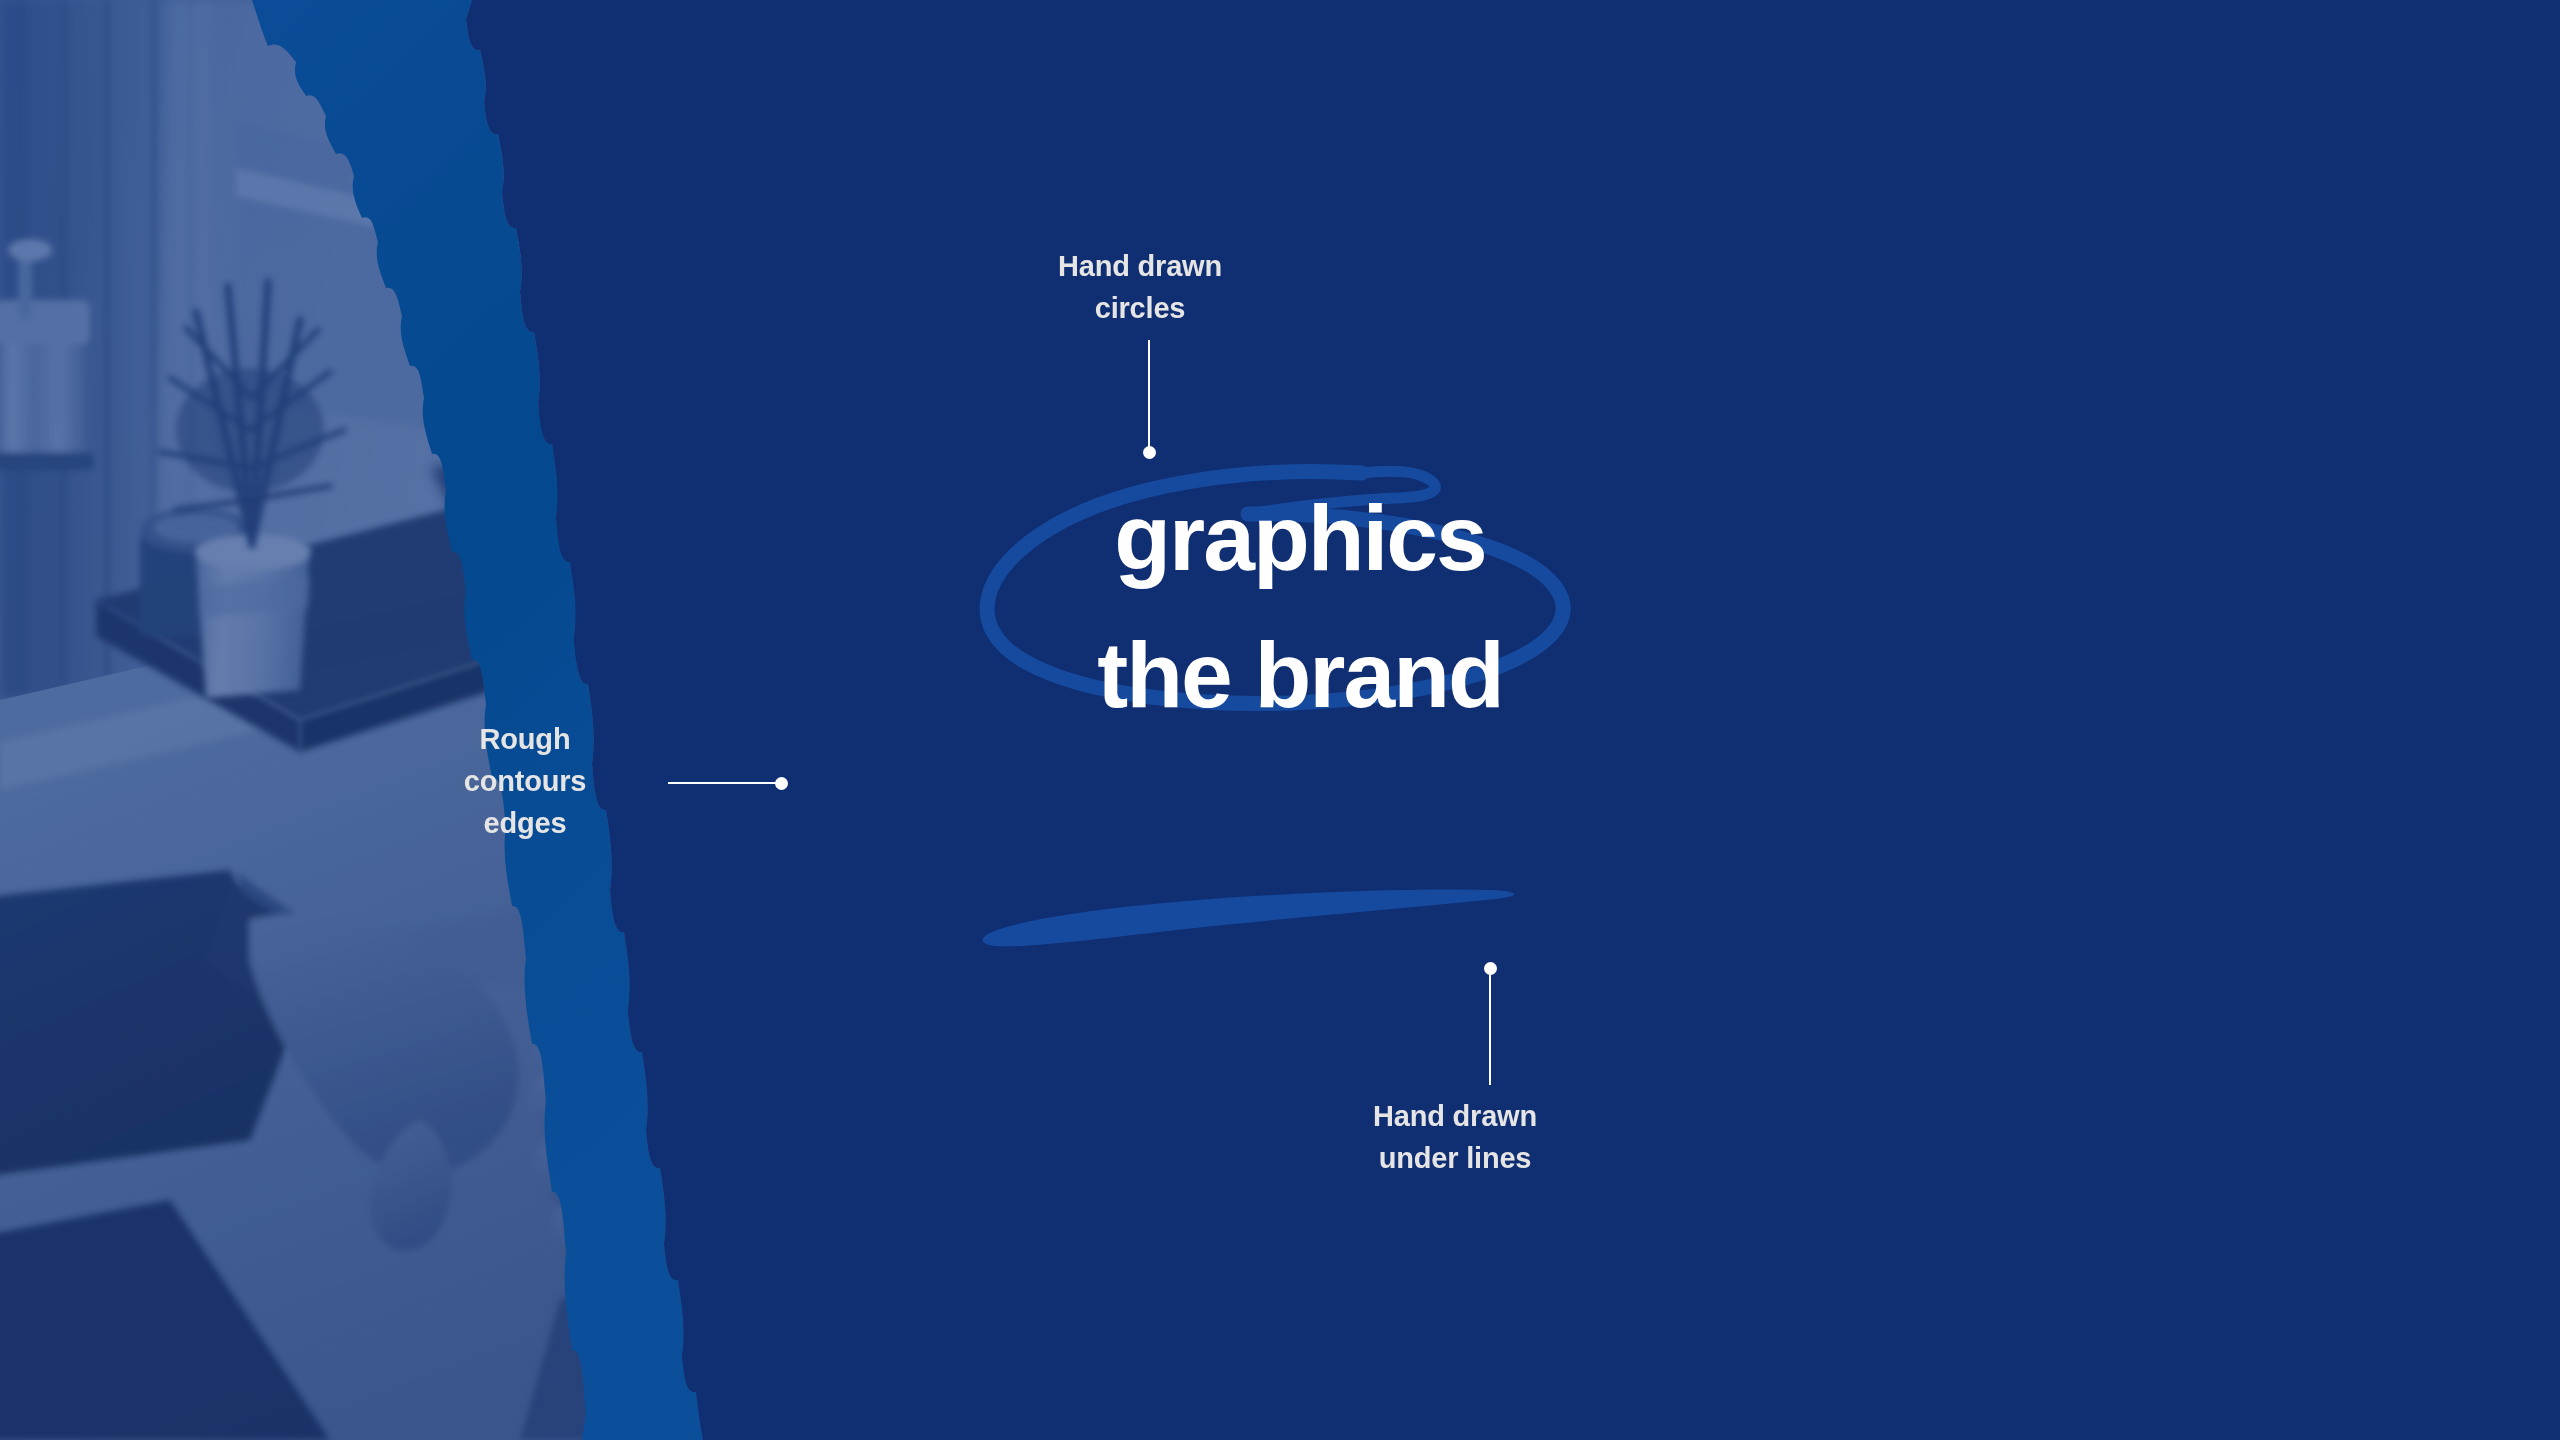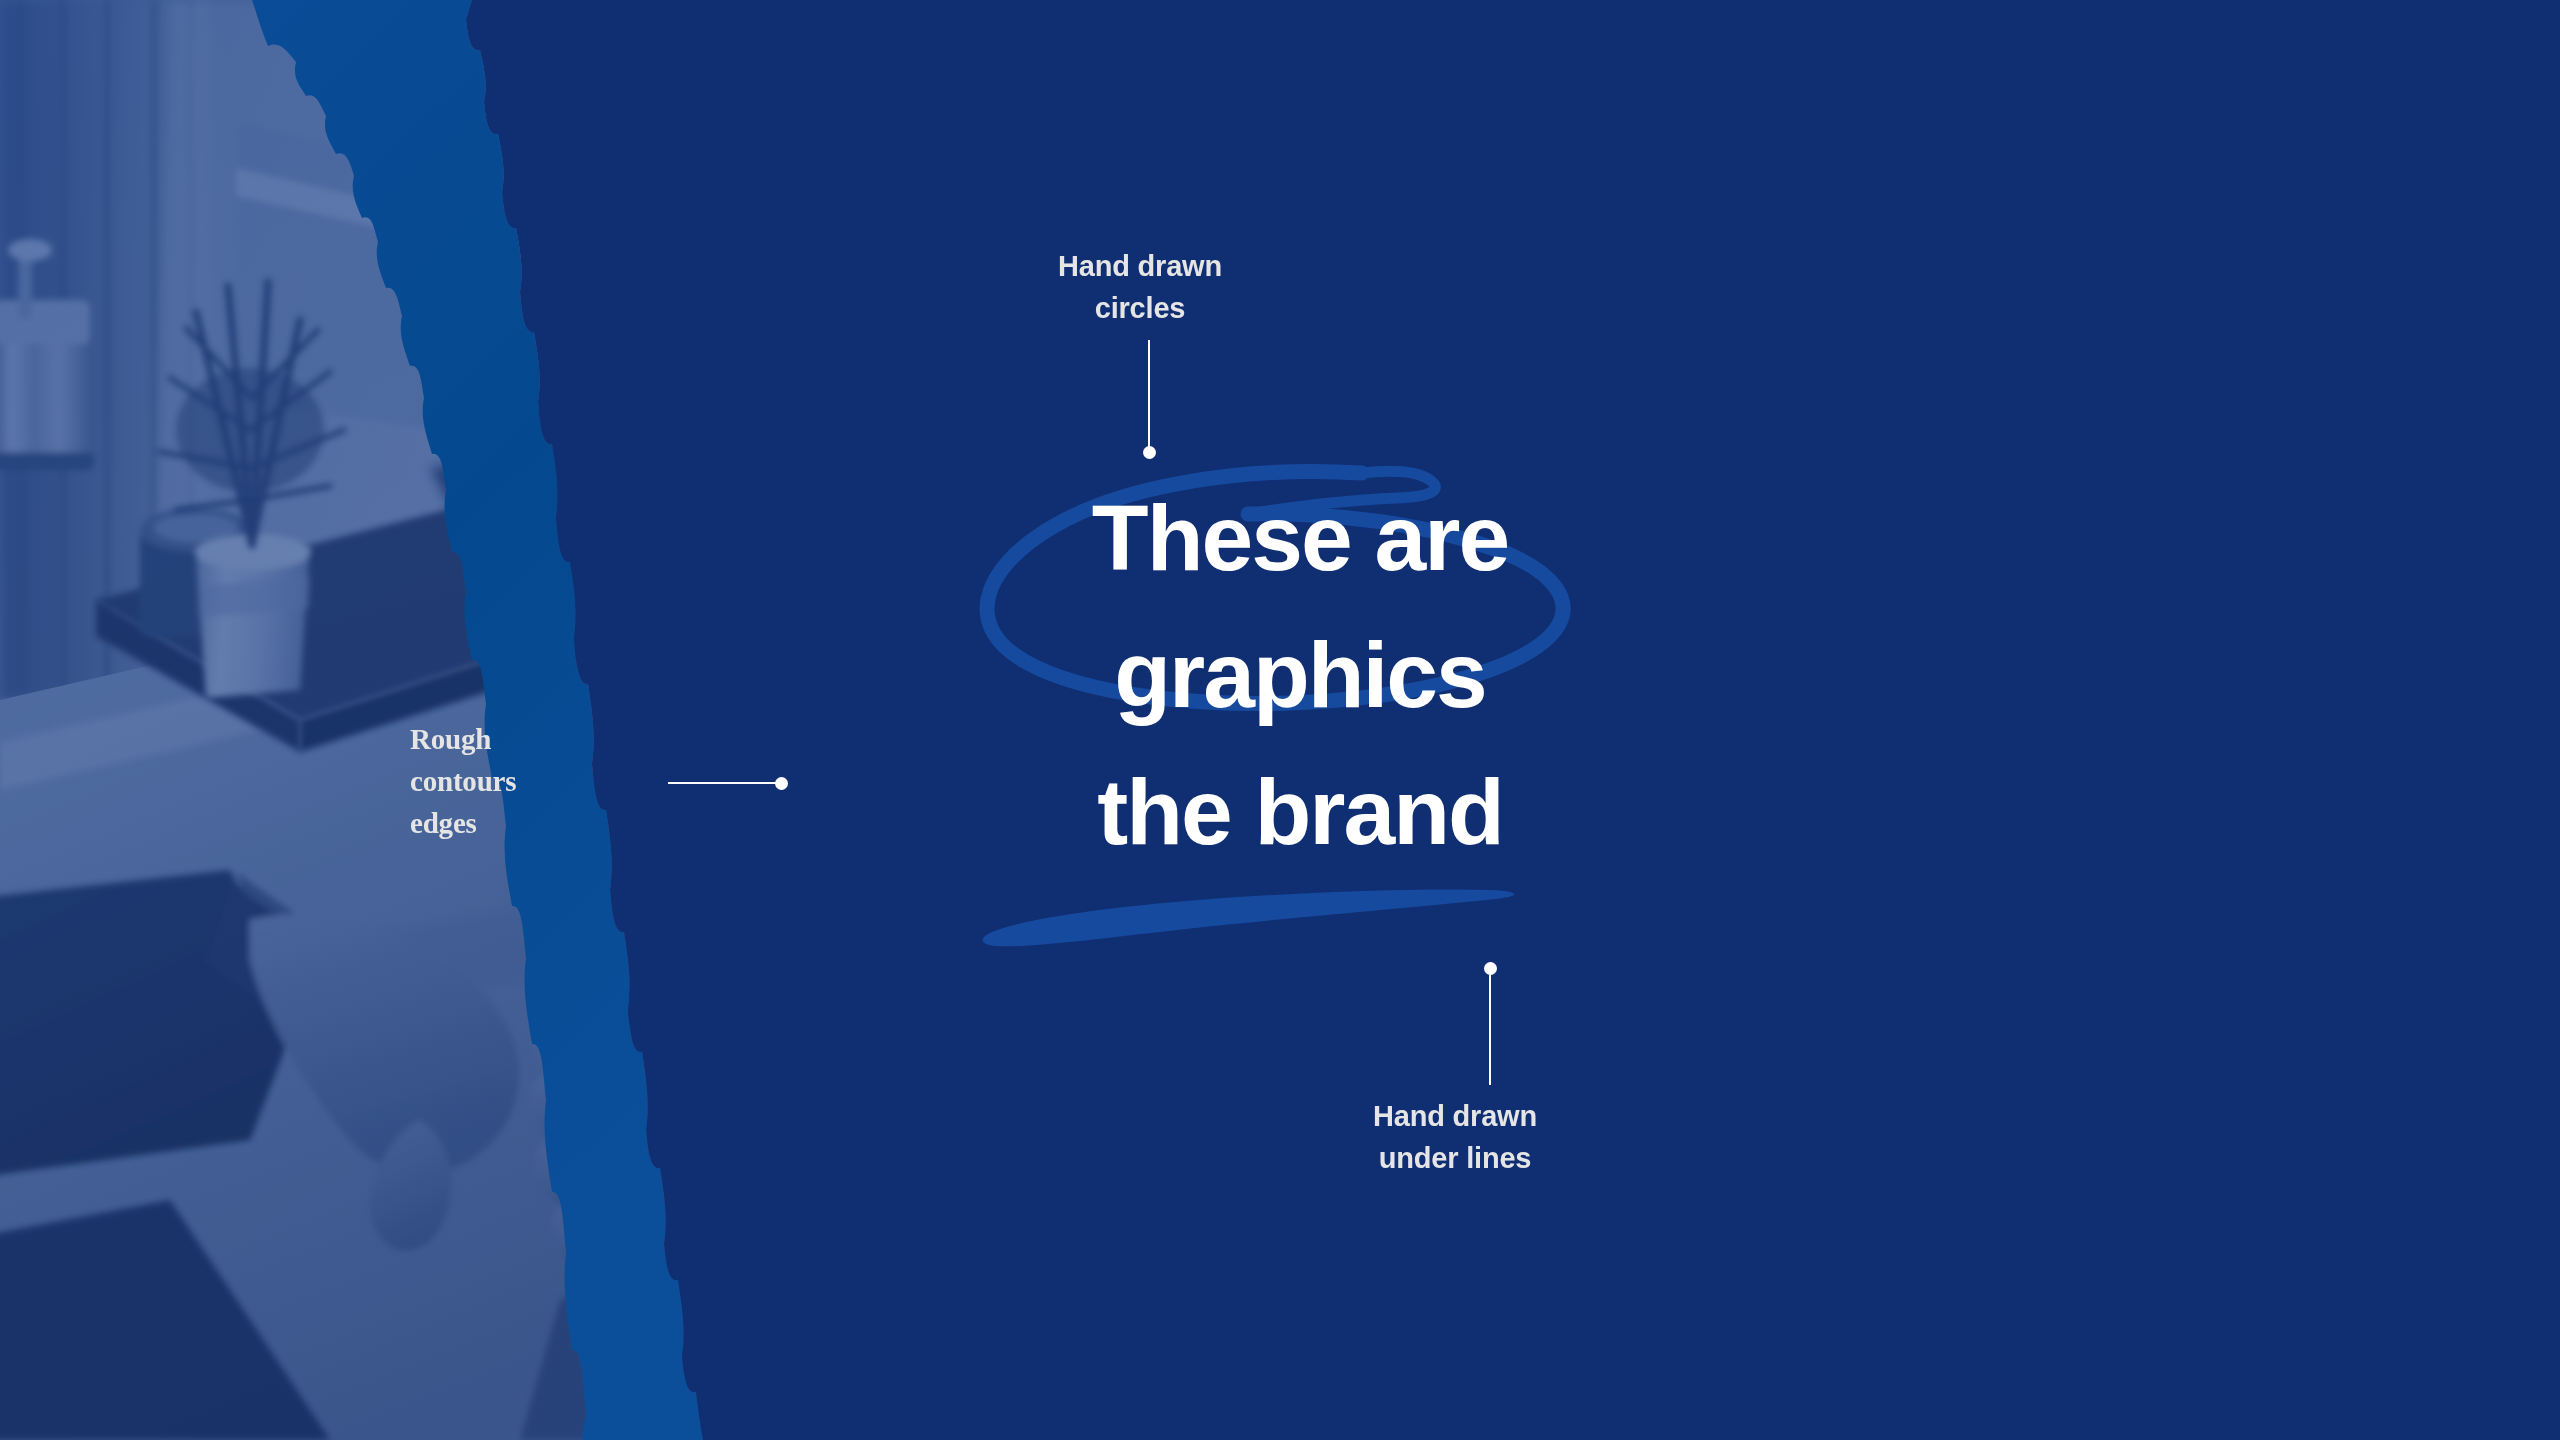--- a/index.html
+++ b/index.html
@@ -82,22 +82,21 @@
   #anno-circles {
     left: 960px;
     top: 245px;
     width: 360px;
     text-align: center;
   }
   #anno-edges {
     left: 410px;
     top: 718px;
     width: 230px;
-    text-align: left;
-    font-family: Liberation Serif, serif;
+    text-align: center;
   }
   #anno-underlines {
     left: 1265px;
     top: 1095px;
     width: 380px;
     text-align: center;
   }
 
   
   .leader {
@@ -419,21 +418,20 @@
 
       <path d="M 62 482
                C 90 470, 168 458, 268 450
                C 372 442, 486 438, 560 440
                C 588 441, 594 446, 566 449
                C 470 459, 330 470, 230 482
                C 152 491, 92 498, 66 496
                C 50 495, 48 488, 62 482 Z" fill="#164a9e"></path>
     </svg>
 
-    <div class="headline-line">These are</div>
     <div class="headline-line">graphics</div>
     <div class="headline-line">the brand</div>
   </div>
 
   <div class="annotation" id="anno-circles">Hand drawn
 circles</div>
   <div class="leader leader-v" id="leader-circles-line"></div>
   <div class="leader-dot" id="leader-circles-dot"></div>
 
   <div class="annotation" id="anno-edges">Rough

